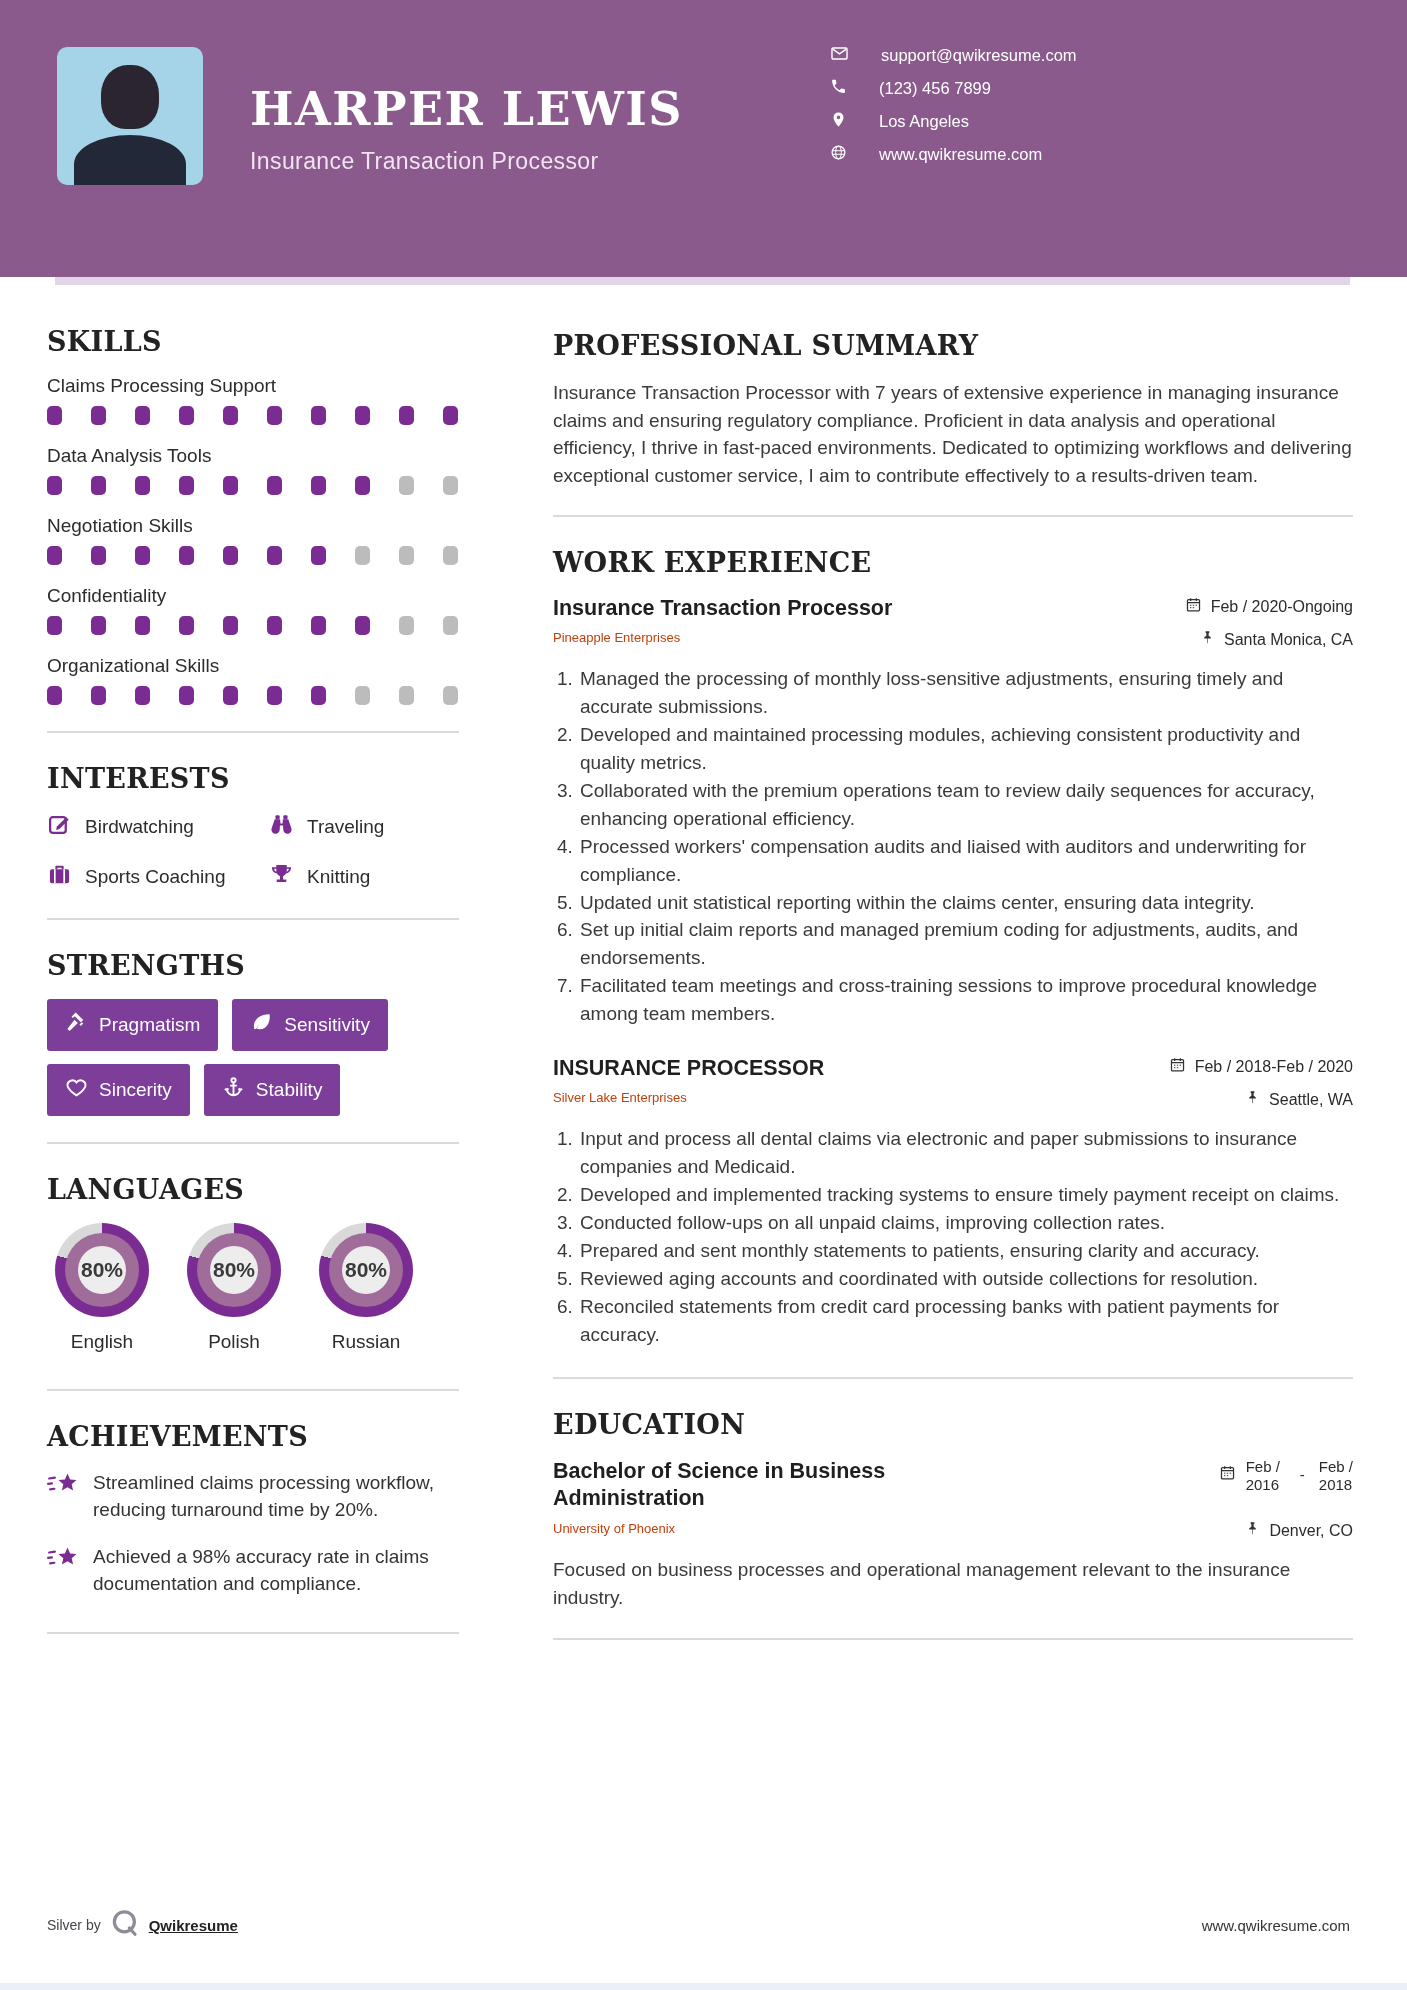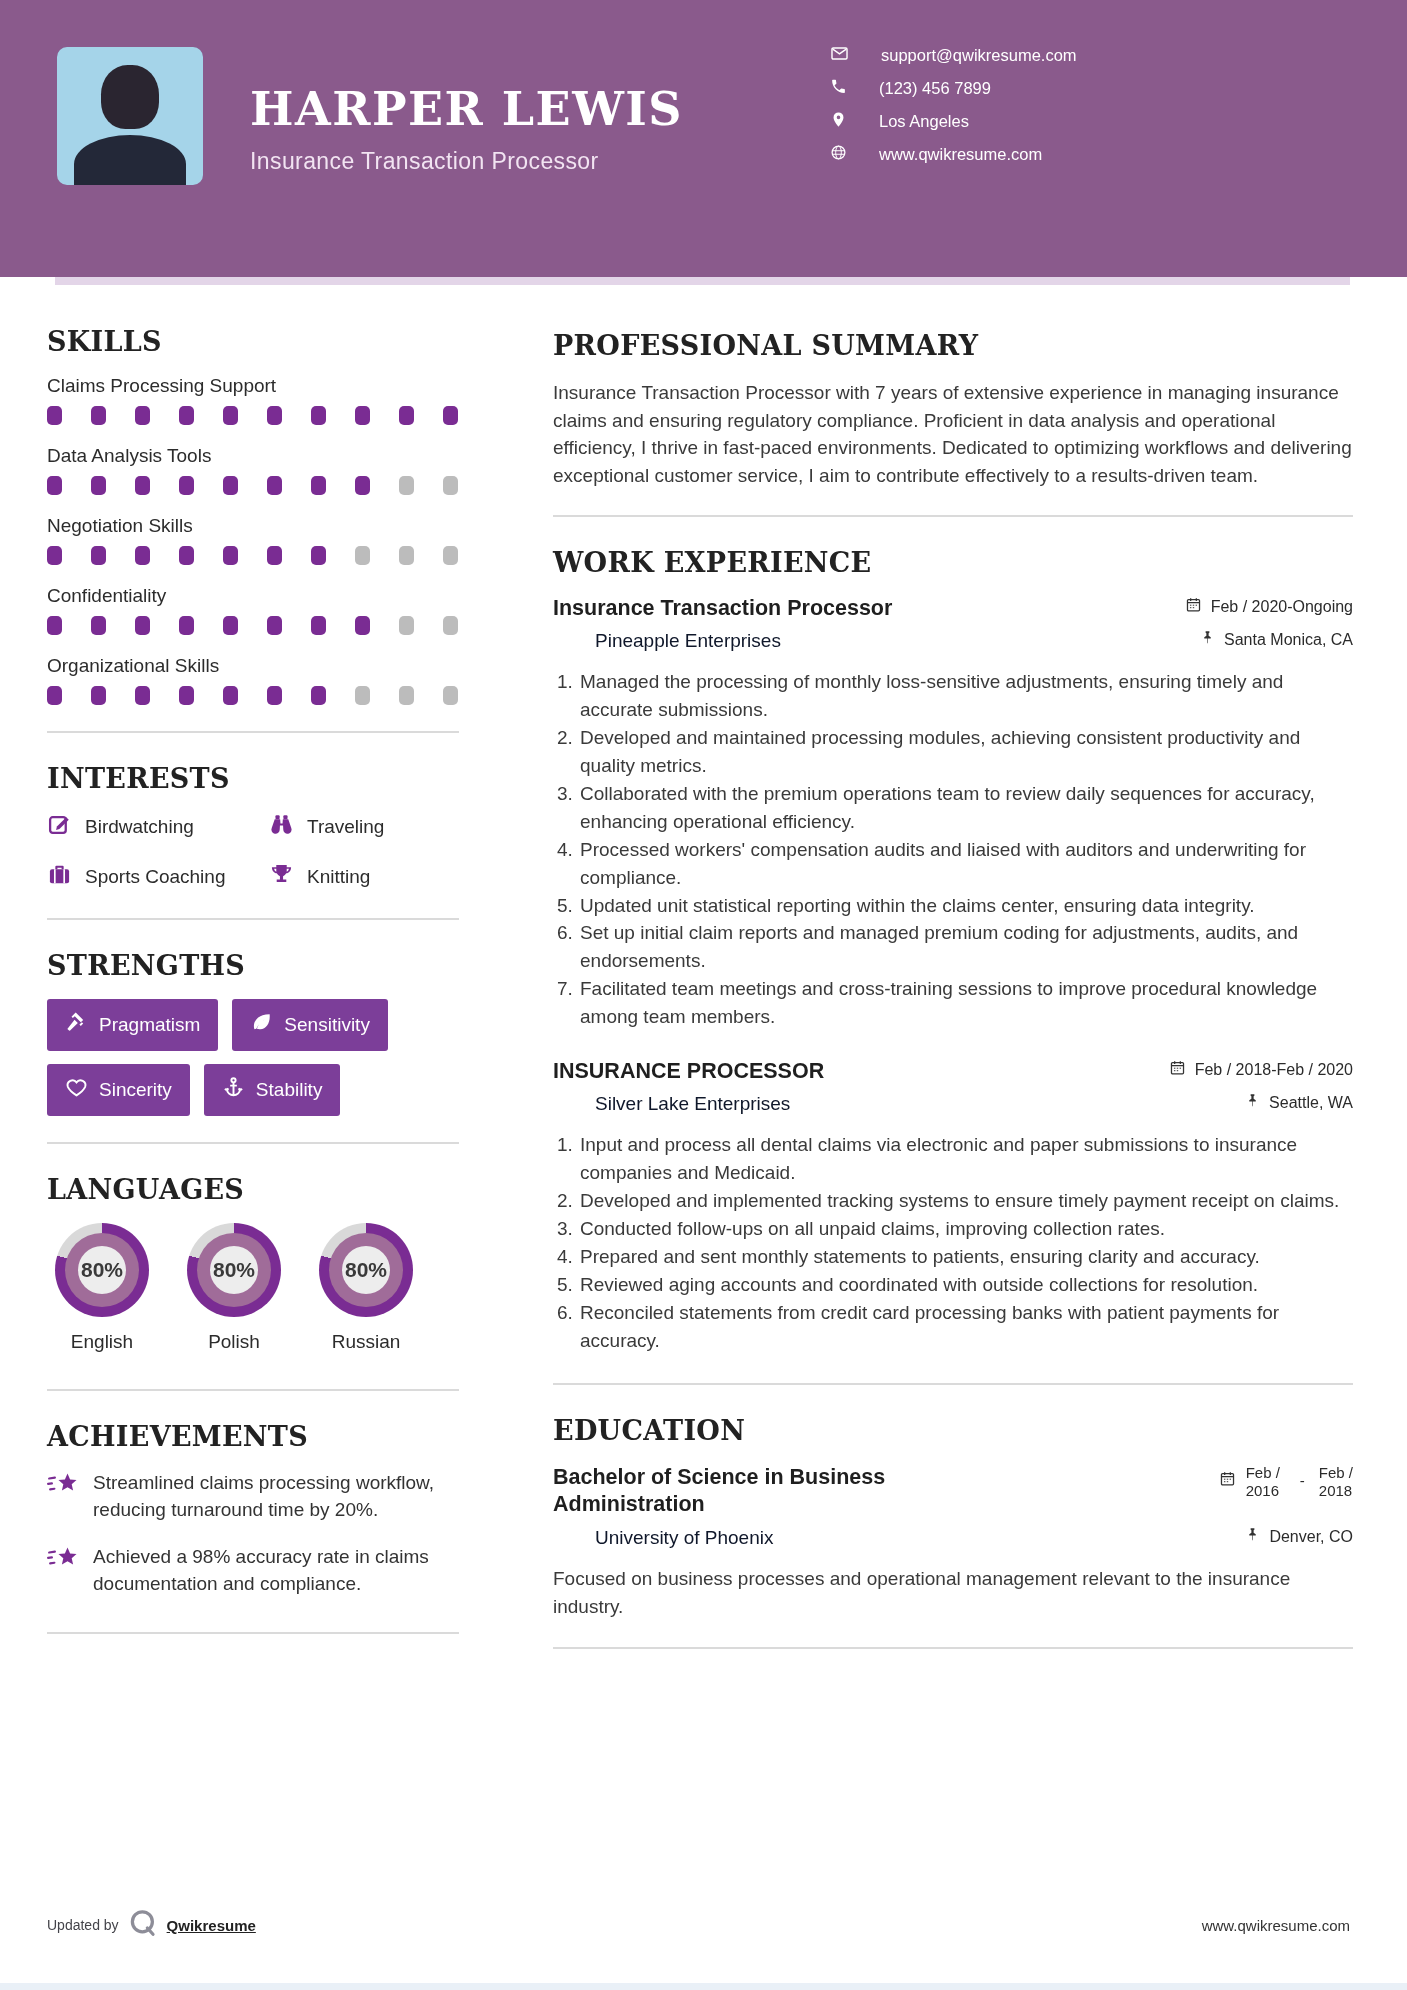--- a/index.html
+++ b/index.html
@@ -83,21 +83,21 @@
   .ach-item { display:flex; gap:14px; margin-bottom:20px; font-size:19px; line-height:1.42; color:#333333; }
   .ach-item svg { flex:0 0 auto; margin-top:2px; }
 
   
   .para { font-size:19px; line-height:1.45; color:#3a3a3a; }
   .job-head { display:flex; justify-content:space-between; align-items:flex-start; margin-bottom:9px; }
   .job-name { font-size:21.5px; font-weight:bold; color:#1f1f1f; }
   .meta { display:flex; align-items:center; gap:9px; font-size:16px; color:#2b2b2b; white-space:nowrap;justify-content:flex-end; }
   .meta svg { flex:0 0 auto; }
   .job-sub { display:flex; justify-content:space-between; align-items:flex-start; margin-bottom:16px; }
-  .company { font-size:19px; color:#0f172a;margin-left:42px; }
+  .company { font-size:13px; color:#c2410c; }
   ol.bullets { margin:0 0 28px 0; padding-left:25px; font-size:19px; line-height:1.47; color:#3a3a3a; }
   ol.bullets li { padding-left:2px; }
 
   .edu-head { display:flex; justify-content:space-between; align-items:flex-start; margin-bottom:8px; }
   .degree { width:440px; font-size:21.5px; font-weight:bold; line-height:1.3; color:#1f1f1f; }
   .edu-dates { display:flex; align-items:flex-start; gap:10px; font-size:15px; color:#2b2b2b; }
   .dcol { display:flex; flex-direction:column; line-height:1.25; }
   .dsep { margin:8px 4px 0 10px; }
 
   
@@ -464,21 +464,21 @@
       </div>
     </div>
     <p class="para">Focused on business processes and operational management relevant to the insurance industry.</p>
   </section>
 
   <hr class="div">
 </main>
 
 <footer class="footer">
   <div class="powered">
-    <span class="powered-label">Updated by</span>
+    <span class="powered-label">Silver by</span>
     <span><svg width="30" height="30" viewBox="0 0 24 24" fill="none" stroke="#8d8d98" stroke-width="2.6">
           <circle cx="11.5" cy="11" r="8"></circle>
           <path d="M15.5 16l4.5 5" stroke-linecap="round"></path>
         </svg></span>
     <a class="brand-link">Qwikresume</a>
   </div>
   <div class="site">www.qwikresume.com</div>
 </footer>
 <div class="bottom-strip"></div>
 

